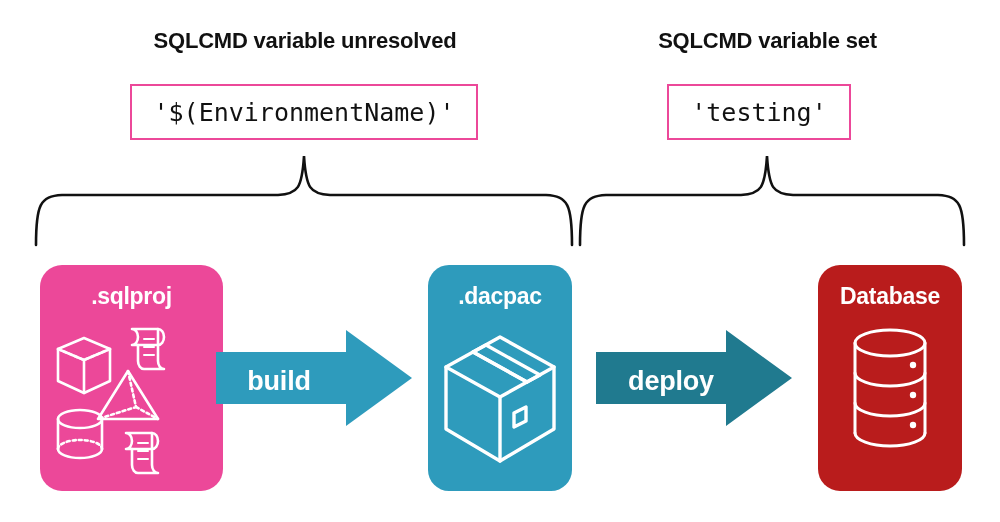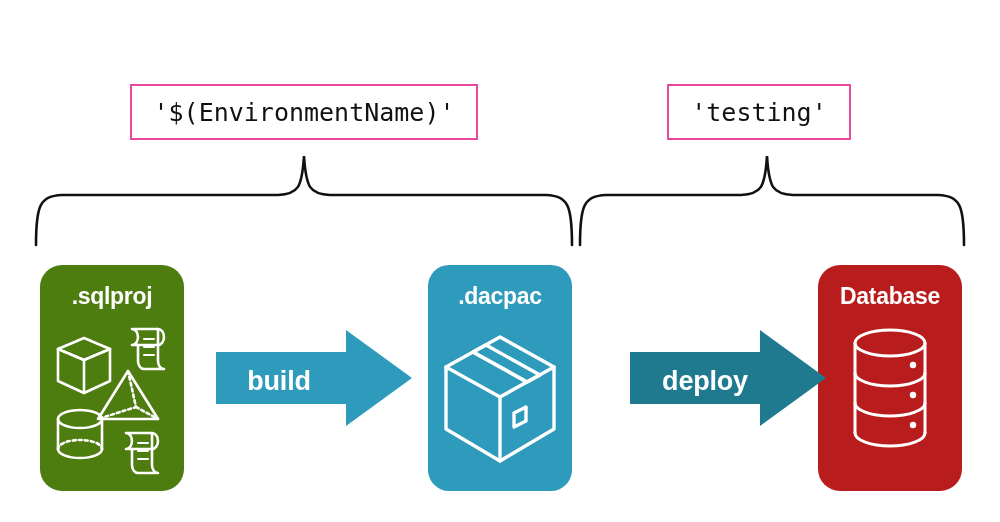--- a/index.html
+++ b/index.html
@@ -63,21 +63,21 @@
 
   
   .entity {
     position: absolute;
     top: 265px;
     width: 144px;
     height: 226px;
     border-radius: 22px;
     overflow: hidden;
   }
-  #entity-sqlproj  { left: 40px;  background: #4d7c0f; }
+  #entity-sqlproj  { left: 40px;  background: #ec4899; padding-left: 39px; }
   #entity-dacpac   { left: 428px; background: #2E9BBC; border-radius: 21px; }
   #entity-database { left: 818px; background: #b91c1c; }
 
   .entity-label {
     position: absolute;
     top: 18px;
     left: 0;
     width: 100%;
     text-align: center;
     color: #ffffff;
@@ -96,41 +96,43 @@
   }
 
   
   .arrow {
     position: absolute;
     top: 330px;
     width: 200px;
     height: 96px;
   }
   #arrow-build  { left: 204px; padding-left: 12px; }
-  #arrow-deploy { left: 630px; }
+  #arrow-deploy { left: 596px; }
   .arrow-label {
     position: absolute;
     top: 36px;
     left: 10px;
     width: 130px;
     text-align: center;
     color: #ffffff;
     font-family: "Liberation Sans", sans-serif;
     font-weight: bold;
     font-size: 27px;
     letter-spacing: -0.2px;
     white-space: nowrap;
     pointer-events: none;
   }
 </style>
 </head>
 <body>
 
 <div class="stage">
 
+  <div class="heading" id="heading-left">SQLCMD variable unresolved</div>
+  <div class="heading" id="heading-right">SQLCMD variable set</div>
 
   <div class="code-box" id="code-box-left">'$(EnvironmentName)'</div>
   <div class="code-box" id="code-box-right">'testing'</div>
 
   <svg class="brace-layer" viewBox="0 0 1000 522">
 
     <path fill="none" stroke="#111111" stroke-width="2.6" stroke-linecap="round" d="M 36,245
              C 36,205 40,196 62,195
              L 278,195
              C 298,194 302,188 304,156

